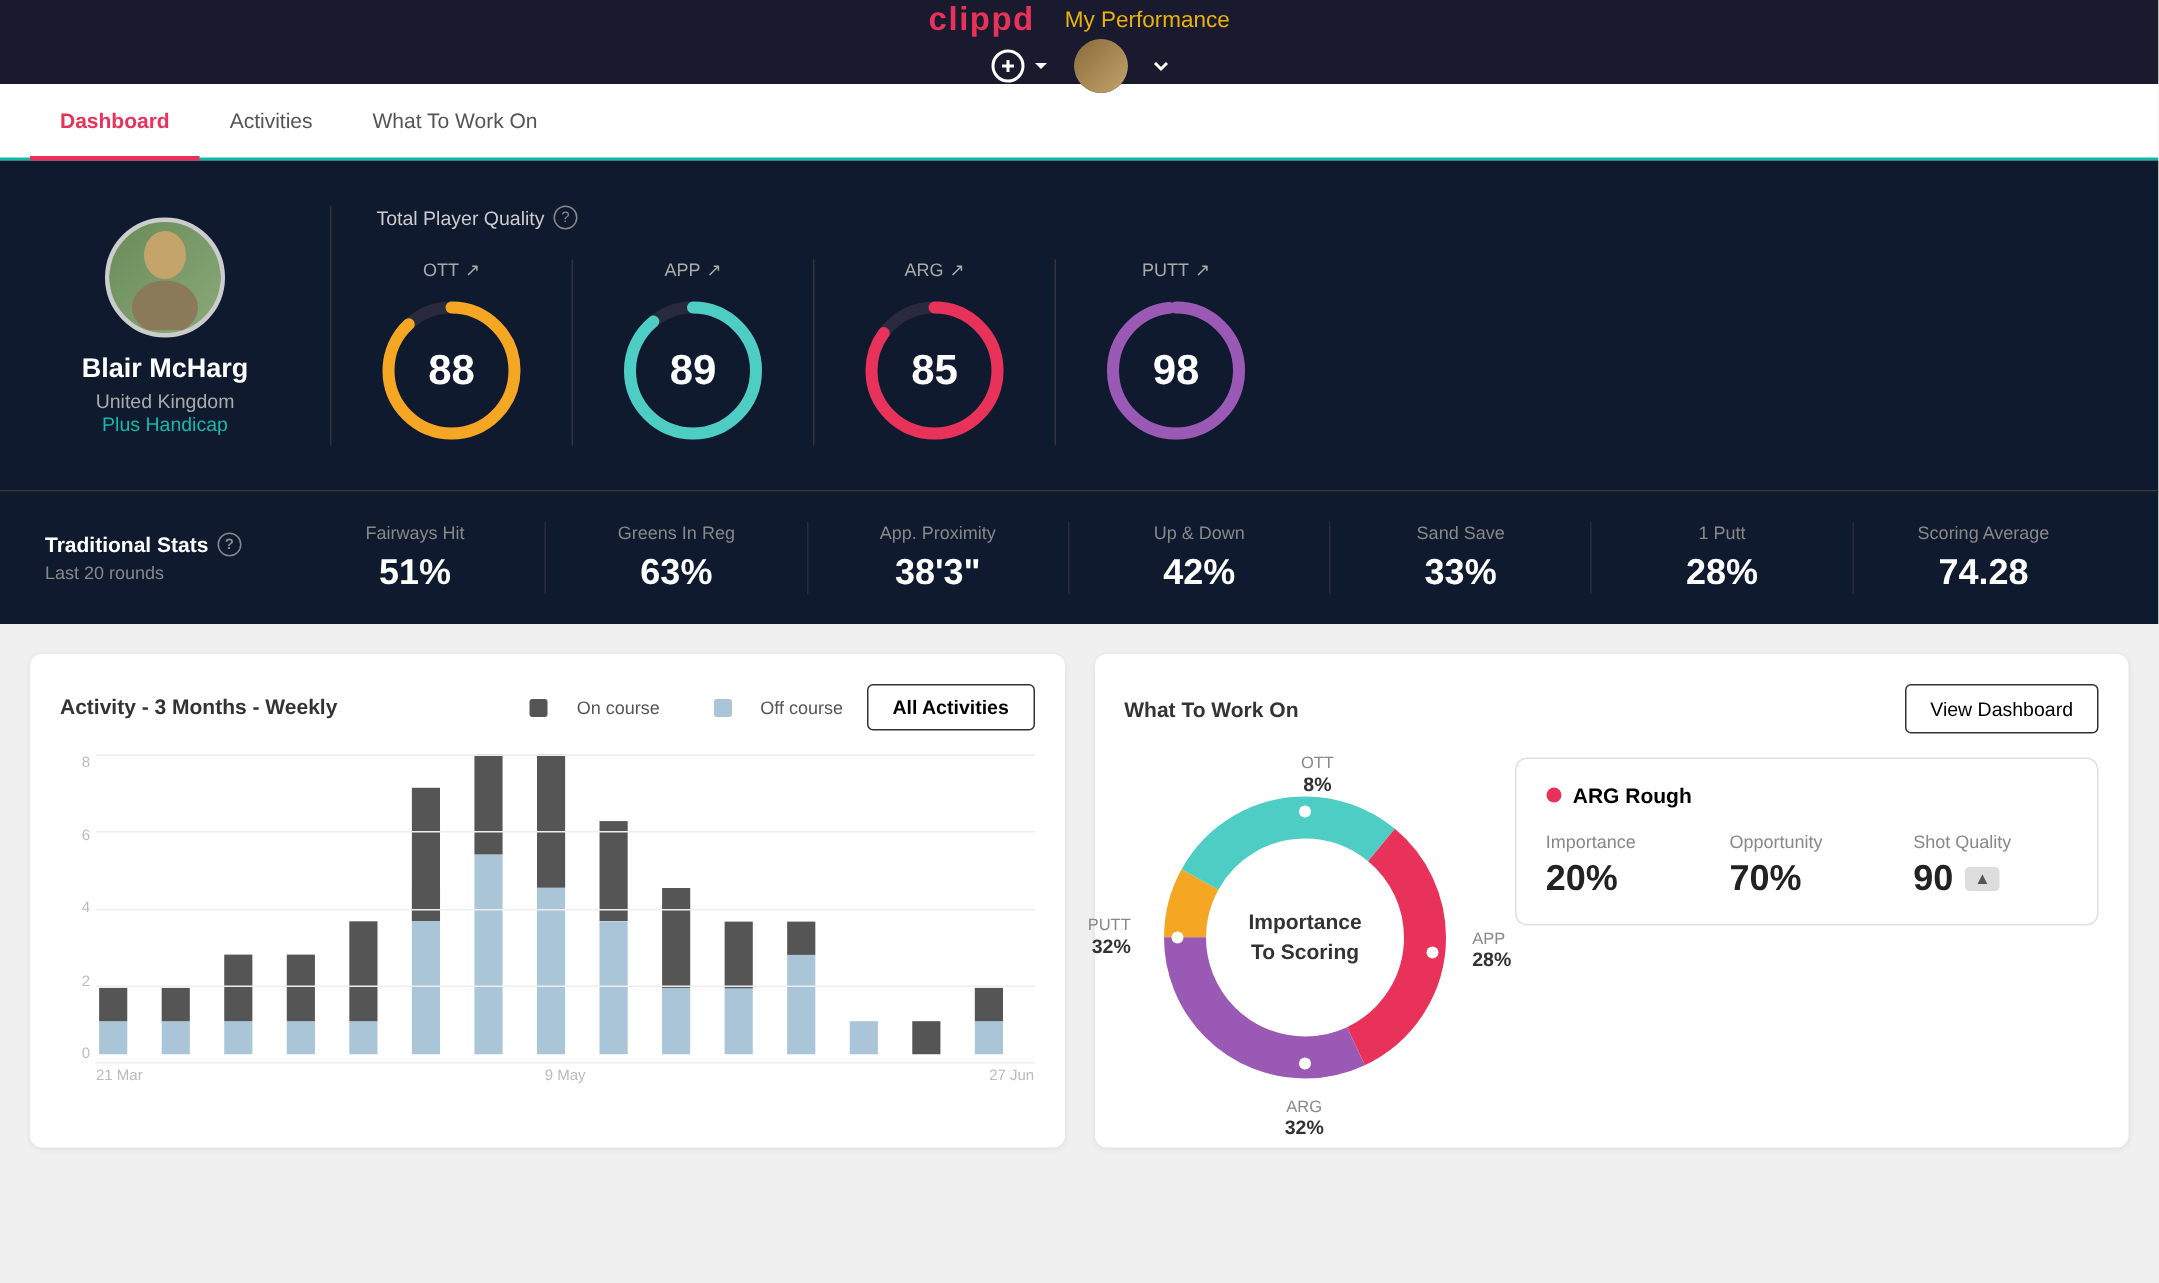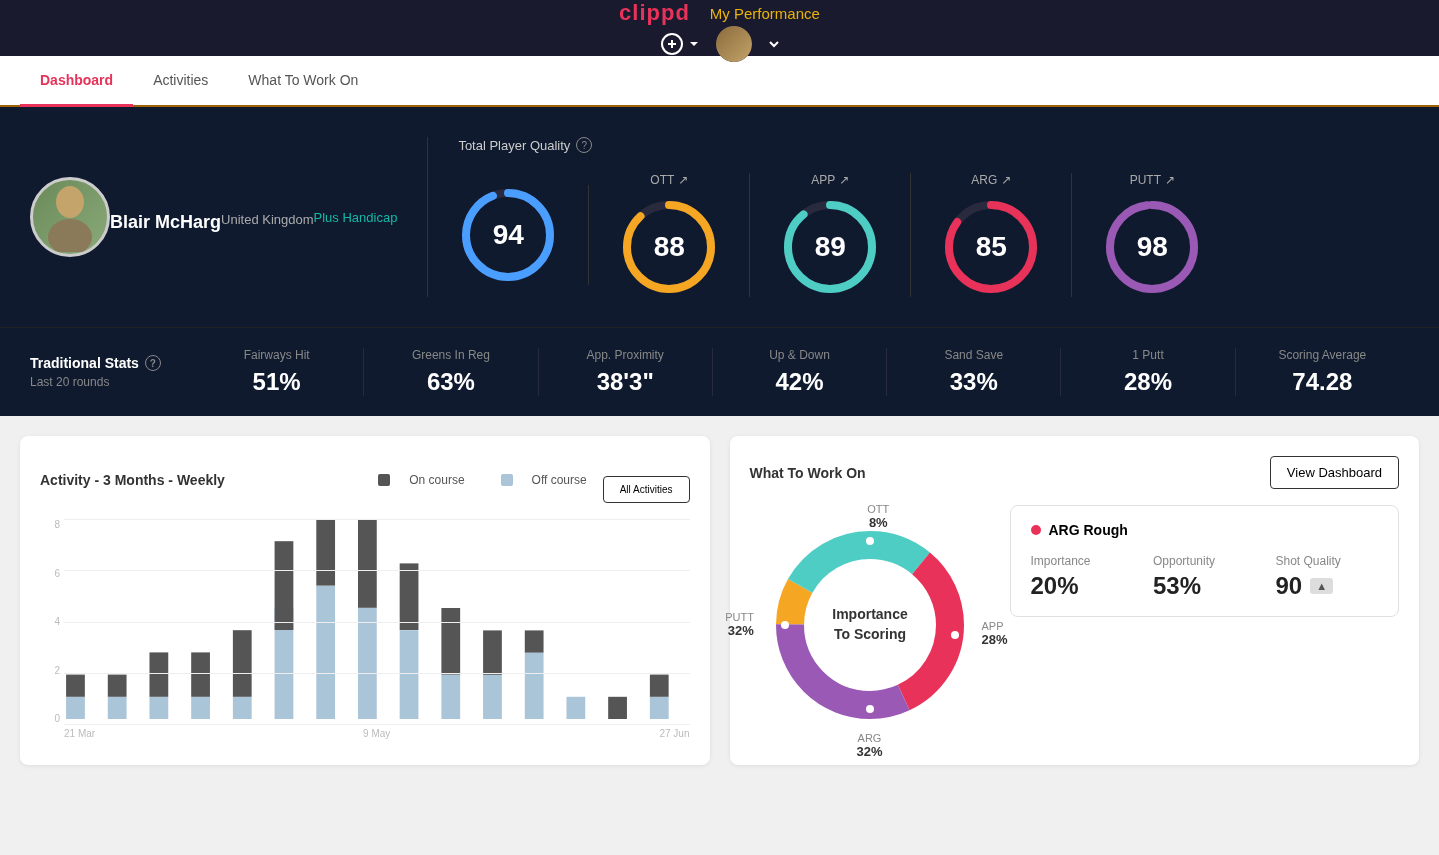--- a/index.html
+++ b/index.html
@@ -20,21 +20,21 @@
     .header-left { display: flex; align-items: center; }
     .header-right { display: flex; align-items: center; gap: 16px; }
     .header-add-btn { color: #fff; font-size: 22px; cursor: pointer; display: flex; align-items: center; gap: 4px; }
     .header-avatar { width: 36px; height: 36px; border-radius: 50%; background: #555; overflow: hidden; display: flex; align-items: center; justify-content: center; cursor: pointer; }
     .avatar-img { width: 36px; height: 36px; border-radius: 50%; background: linear-gradient(135deg, #8a6a3a, #c4a46a); }
 
     
     .nav-tabs {
       background: #fff;
       display: flex;
-      border-bottom: 2px solid #a16207;
+      border-bottom: 2px solid #14b8a6;
       padding: 0 20px;
     }
     .nav-tab {
       padding: 16px 20px;
       font-size: 14px;
       cursor: pointer;
       color: #555;
       border-bottom: 3px solid transparent;
       margin-bottom: -2px;
     }
@@ -44,21 +44,21 @@
       font-weight: 600;
     }
 
     
     .hero-section {
       background: #0f1a2e;
       color: #fff;
       padding: 30px 30px 30px 30px;
     }
     .hero-content { display: flex; align-items: center; gap: 30px; }
-    .player-info { display: flex; flex-direction: row; align-items: center; min-width: 160px; }
+    .player-info { display: flex; flex-direction: column; align-items: center; min-width: 160px; }
     .player-avatar {
       width: 80px; height: 80px; border-radius: 50%;
       background: linear-gradient(135deg, #6a8a5a, #8aaa7a);
       overflow: hidden; border: 3px solid #ccc;
       display: flex; align-items: center; justify-content: center;
       font-size: 28px; color: #fff;
     }
     .player-name { font-size: 18px; font-weight: bold; margin-top: 10px; }
     .player-location { font-size: 13px; color: #aaa; margin-top: 4px; }
     .player-handicap { font-size: 13px; color: #14b8a6; }
@@ -125,25 +125,24 @@
     .legend-dot { width: 12px; height: 12px; border-radius: 2px; }
 
     
     .chart-area { position: relative; height: 220px; display: flex; flex-direction: column; }
 
     
     .activities-btn {
       border: 1px solid #333;
       background: transparent;
       padding: 7px 16px;
-      font-size: 10px;
-      font-weight: 400;
+      font-size: 13px;
+      font-weight: 700;
       cursor: pointer;
       border-radius: 4px;
-      margin-top: 20px;
     }
 
     
     .wtwo-content { display: flex; gap: 20px; align-items: flex-start; }
     .view-dashboard-btn {
       border: 1px solid #333;
       background: transparent;
       padding: 8px 16px;
       font-size: 13px;
       cursor: pointer;
@@ -219,29 +218,20 @@
 
     <div class="divider-v"></div>
 
     <div class="quality-section">
       <div class="quality-header">
         <span>Total Player Quality</span>
         <span class="info-icon">?</span>
       </div>
       <div class="quality-circles">
 
-        <div class="circle-item">
-          <div class="circle-wrapper">
-            <svg class="circle-svg" viewBox="0 0 100 100">
-              <circle class="circle-bg" cx="50" cy="50" r="42"></circle>
-              <circle class="circle-progress" cx="50" cy="50" r="42" stroke="#4a9eff" stroke-dasharray="263.9" stroke-dashoffset="15.8"></circle>
-            </svg>
-            <div class="circle-value">94</div>
-          </div>
-        </div>
 
         <div class="circle-item">
           <div class="circle-label">
             <span>OTT</span>
             <span class="arrow-icon">↗</span>
           </div>
           <div class="circle-wrapper">
             <svg class="circle-svg" viewBox="0 0 100 100">
               <circle class="circle-bg" cx="50" cy="50" r="42"></circle>
               <circle class="circle-progress" cx="50" cy="50" r="42" stroke="#f5a623" stroke-dasharray="263.9" stroke-dashoffset="31.7"></circle>
@@ -508,21 +498,21 @@
           <div class="arg-stats">
             <div class="arg-stat">
               <div class="arg-stat-label">Importance</div>
               <div class="arg-stat-value">
                 <span>20%</span>
               </div>
             </div>
             <div class="arg-stat">
               <div class="arg-stat-label">Opportunity</div>
               <div class="arg-stat-value">
-                <span>53%</span>
+                <span>70%</span>
               </div>
             </div>
             <div class="arg-stat">
               <div class="arg-stat-label">Shot Quality</div>
               <div class="arg-stat-value">
                 <span>90</span>
                 <span class="quality-badge">▲</span>
               </div>
             </div>
           </div>

